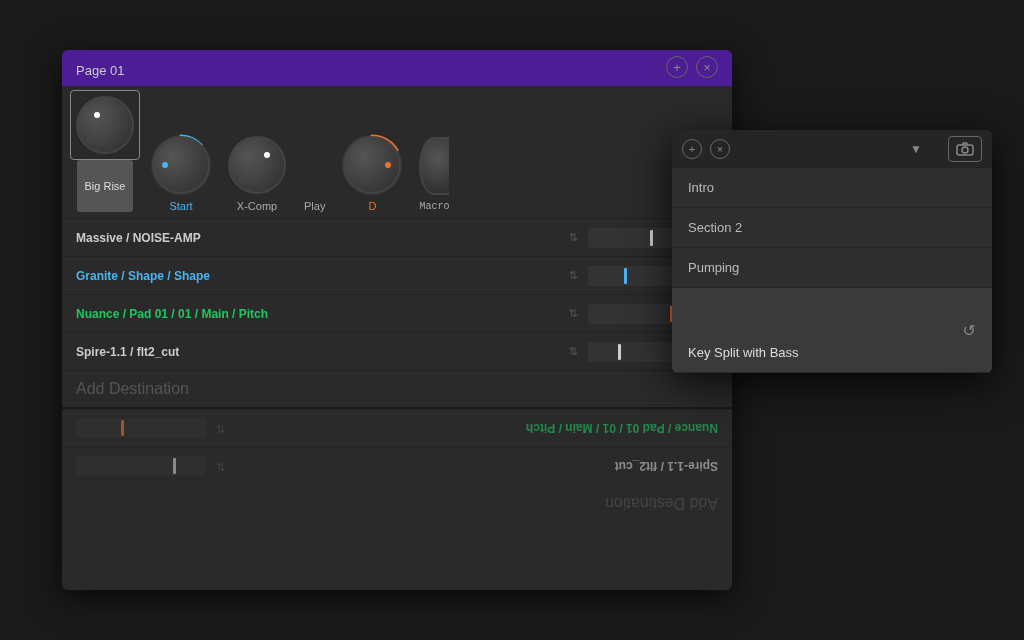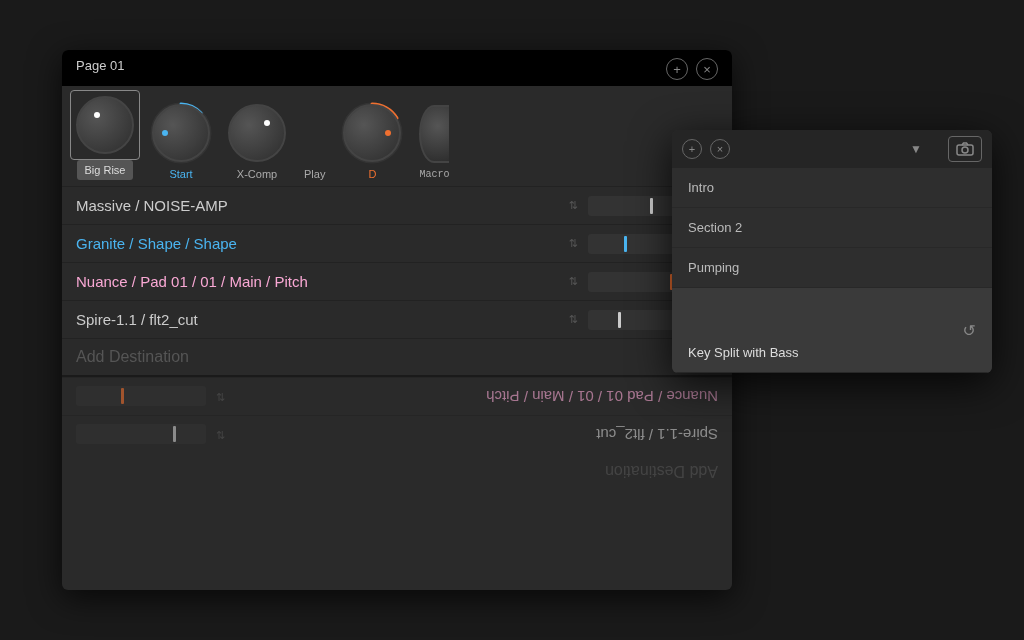--- a/index.html
+++ b/index.html
@@ -27,24 +27,24 @@
       left: 30px;
       width: 670px;
       height: 540px;
       background: #2a2a2a;
       border-radius: 6px;
       box-shadow: 0 8px 32px rgba(0,0,0,0.7);
       overflow: hidden;
     }
 
     .main-title-bar {
-      background: #000000;
+      background: #4c1d95;
       padding: 8px 14px;
       display: flex;
-      align-items: flex-start;
+      align-items: flex-end;
       justify-content: space-between;
       height: 36px;
     }
 
     .main-title {
       color: #ccc;
       font-size: 13px;
       font-weight: 500;
     }
 
@@ -138,21 +138,21 @@
     .knob-label {
       font-size: 11px;
       color: #aaa;
       text-align: center;
       white-space: nowrap;
     }
 
     .knob-label-blue { color: #4ab4f0; }
     .knob-label-selected {
       background: #555;
-      padding: 4px 8px;
+      padding: 20px 8px;
       border-radius: 3px;
       color: #ddd;
       text-align: right;
     }
 
     
     .on-button {
       width: 72px;
       height: 58px;
       background: #e8e8e8;
@@ -176,27 +176,28 @@
     .dest-row {
       display: flex;
       align-items: center;
       padding: 0 14px;
       height: 38px;
       border-bottom: 1px solid #222;
       gap: 10px;
     }
 
     .dest-name {
-      font-size: 15px;
+      font-size: 12px;
       color: #ccc;
       flex: 1;
+      font-weight: bold;
     }
 
     .dest-name-blue { color: #4ab4f0; }
-    .dest-name-orange { color: #f9a8d4; }
+    .dest-name-orange { color: #22c55e; }
 
     .dest-sort-icon {
       color: #555;
       font-size: 11px;
       cursor: pointer;
     }
 
     .dest-slider-track {
       width: 130px;
       height: 20px;

